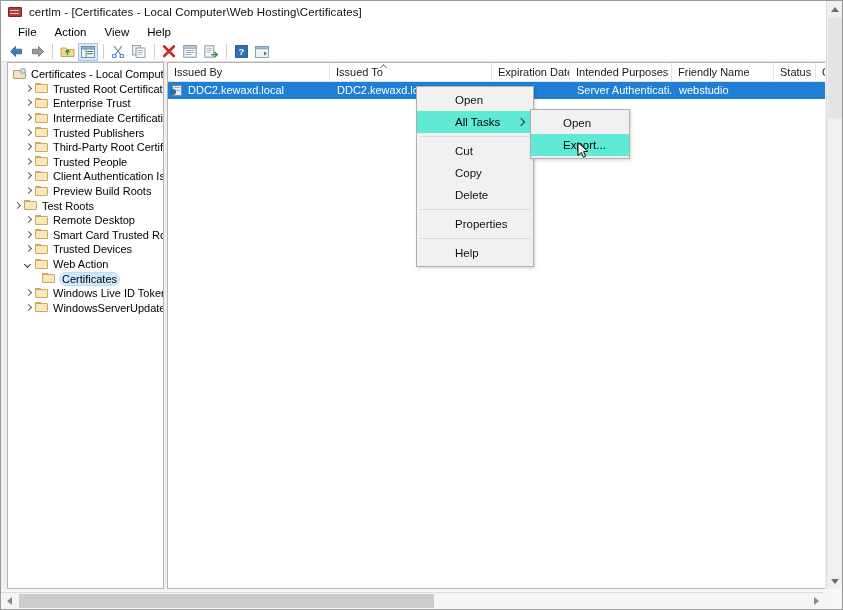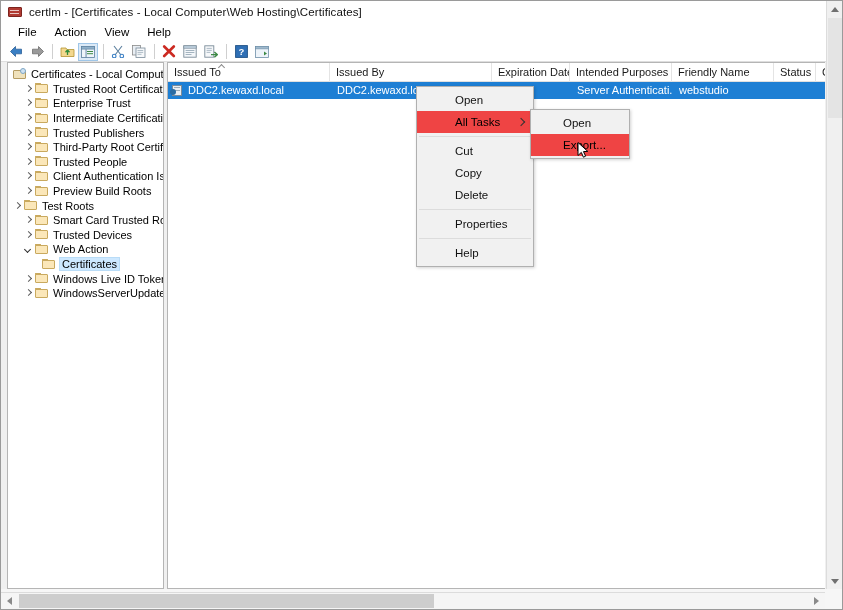--- a/index.html
+++ b/index.html
@@ -229,20 +229,21 @@
     background: #cfe2f3;
     border: 1px solid #7ea6c4;
     box-sizing: border-box;
     border-radius: 50%;
   }
   .tree-label { color: #000; }
   .tree-row.selected .tree-label {
     background: #cde8ff;
     outline: 1px solid #b9dcf7;
     padding: 0 2px;
+    border-radius: 6px;
   }
 
   
   .lv-header {
     position: relative;
     height: 19px;
     background: #ffffff;
     border-bottom: 1px solid #e0e0e0;
     display: flex;
     align-items: center;
@@ -343,21 +344,21 @@
     position: relative;
     height: 22px;
     line-height: 22px;
     padding-left: 38px;
     padding-right: 26px;
     white-space: nowrap;
     color: #111;
     cursor: default;
   }
   .ctx-item.highlight {
-    background: #ef4444;
+    background: #5eead4;
     color: #000;
   }
   .ctx-item .submenu-arrow {
     position: absolute;
     right: 9px; top: 8px;
     width: 5px; height: 5px;
     border-right: 1.3px solid #333;
     border-top: 1.3px solid #333;
     transform: rotate(45deg);
   }
@@ -635,20 +636,28 @@
             <div class="f-back"></div>
           </div>
         <span class="tree-label">Test Roots</span>
       </div>
       <div class="tree-row" style="padding-left:14px">
         <div class="expander collapsed"></div>
         <div class="folder-ico">
             <div class="f-tab"></div>
             <div class="f-back"></div>
           </div>
+        <span class="tree-label">Remote Desktop</span>
+      </div>
+      <div class="tree-row" style="padding-left:14px">
+        <div class="expander collapsed"></div>
+        <div class="folder-ico">
+            <div class="f-tab"></div>
+            <div class="f-back"></div>
+          </div>
         <span class="tree-label">Smart Card Trusted Roots</span>
       </div>
       <div class="tree-row" style="padding-left:14px">
         <div class="expander collapsed"></div>
         <div class="folder-ico">
             <div class="f-tab"></div>
             <div class="f-back"></div>
           </div>
         <span class="tree-label">Trusted Devices</span>
       </div>
@@ -681,25 +690,25 @@
             <div class="f-tab"></div>
             <div class="f-back"></div>
           </div>
         <span class="tree-label">WindowsServerUpdateService</span>
       </div>
     </div>
 
     <div class="list-pane">
       <div class="lv-header">
         <div class="lv-col" style="width:162px">
+          <span>Issued By</span>
+        </div>
+        <div class="lv-col" style="width:162px">
           <span>Issued To</span>
           <span class="sortcaret"></span>
-        </div>
-        <div class="lv-col" style="width:162px">
-          <span>Issued By</span>
         </div>
         <div class="lv-col" style="width:78px">
           <span>Expiration Date</span>
         </div>
         <div class="lv-col" style="width:102px">
           <span>Intended Purposes</span>
         </div>
         <div class="lv-col" style="width:102px">
           <span>Friendly Name</span>
         </div>

